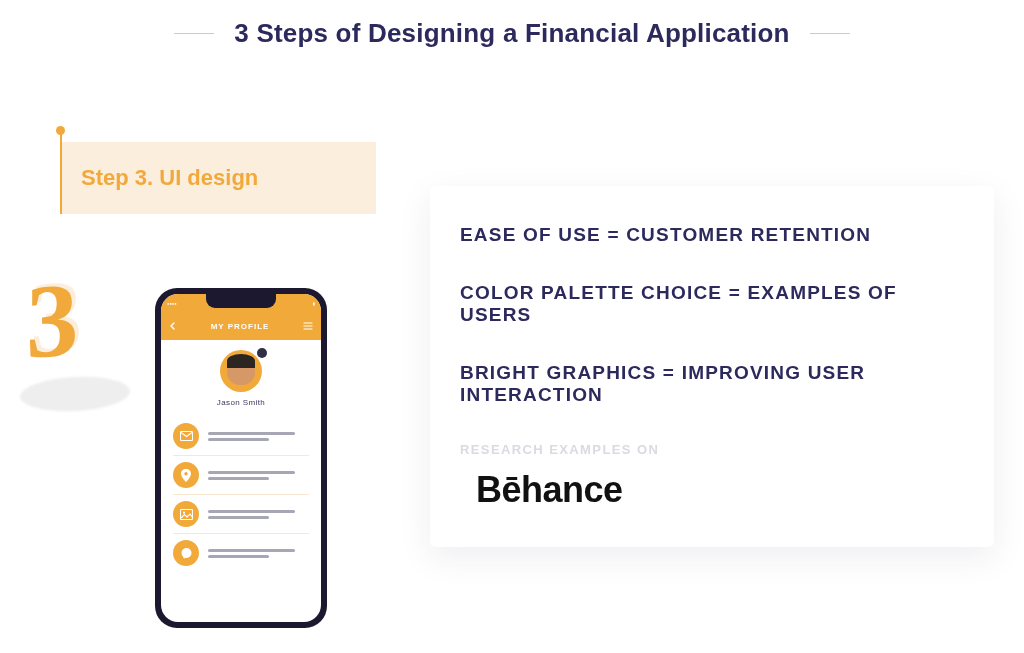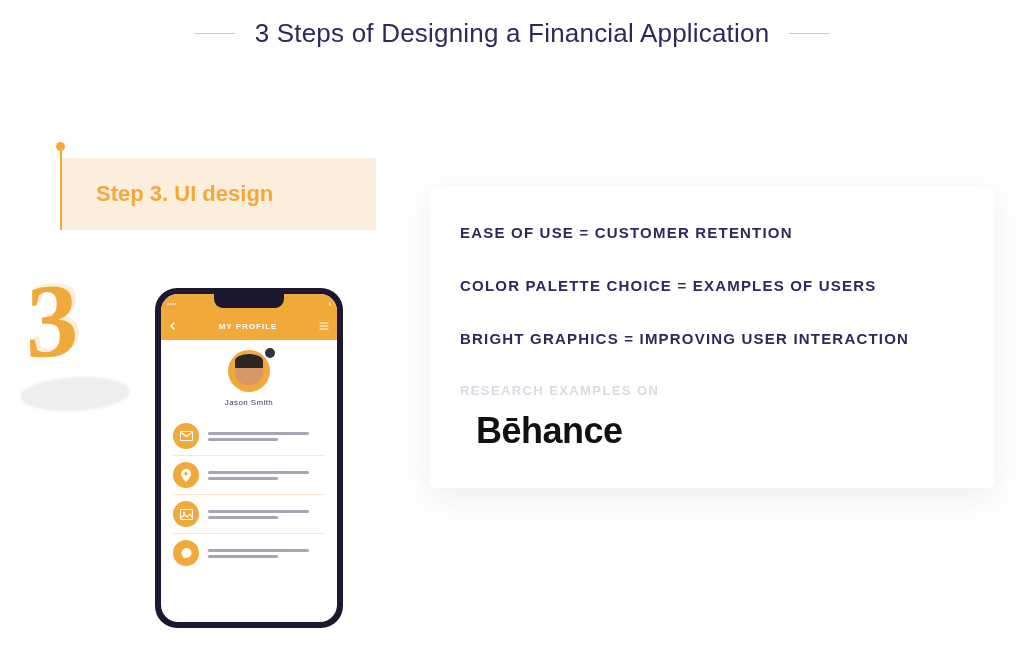--- a/index.html
+++ b/index.html
@@ -20,40 +20,39 @@
       gap: 20px;
       padding-top: 18px;
     }
     .title-divider {
       height: 1px;
       width: 40px;
       background: #c9c9d6;
     }
     .page-title {
       font-size: 26px;
-      font-weight: 400;
+      font-weight: 700;
       color: #2c2a5c;
       letter-spacing: 0.2px;
     }
 
     
     .step-badge {
       position: absolute;
       top: 142px;
       left: 60px;
       width: 316px;
       height: 72px;
       background: #fbeedc;
       display: flex;
       align-items: center;
-      padding-left: 36px;
+      padding-left: 21px;
       font-size: 22px;
       font-weight: 600;
       color: #f2a93b;
-      margin-top: 16px;
     }
     .step-badge::before {
       content: '';
       position: absolute;
       left: 0;
       top: -12px;
       bottom: 0;
       width: 1.5px;
       background: #f2a93b;
     }
@@ -95,21 +94,21 @@
       border-radius: 50%;
       transform: rotate(-3deg);
       filter: blur(1px);
     }
 
     
     .phone {
       position: absolute;
       top: 288px;
       left: 155px;
-      width: 188px;
+      width: 172px;
       height: 340px;
       background: #1b1830;
       border-radius: 22px;
       padding: 6px;
     }
     .screen {
       width: 100%;
       height: 100%;
       background: #ffffff;
       border-radius: 17px;
@@ -219,21 +218,21 @@
       position: absolute;
       top: 186px;
       left: 430px;
       width: 564px;
       background: #ffffff;
       border-radius: 6px;
       padding: 38px 30px 36px 30px;
       box-shadow: 0 10px 34px rgba(40, 40, 80, 0.08);
     }
     .point {
-      font-size: 15px;
+      font-size: 19px;
       letter-spacing: 1.2px;
       font-weight: 700;
       color: #2c2a5c;
       margin-bottom: 36px;
     }
     .point:last-of-type { margin-bottom: 28px; }
     .research-label {
       font-size: 13px;
       letter-spacing: 1.4px;
       font-weight: 700;

